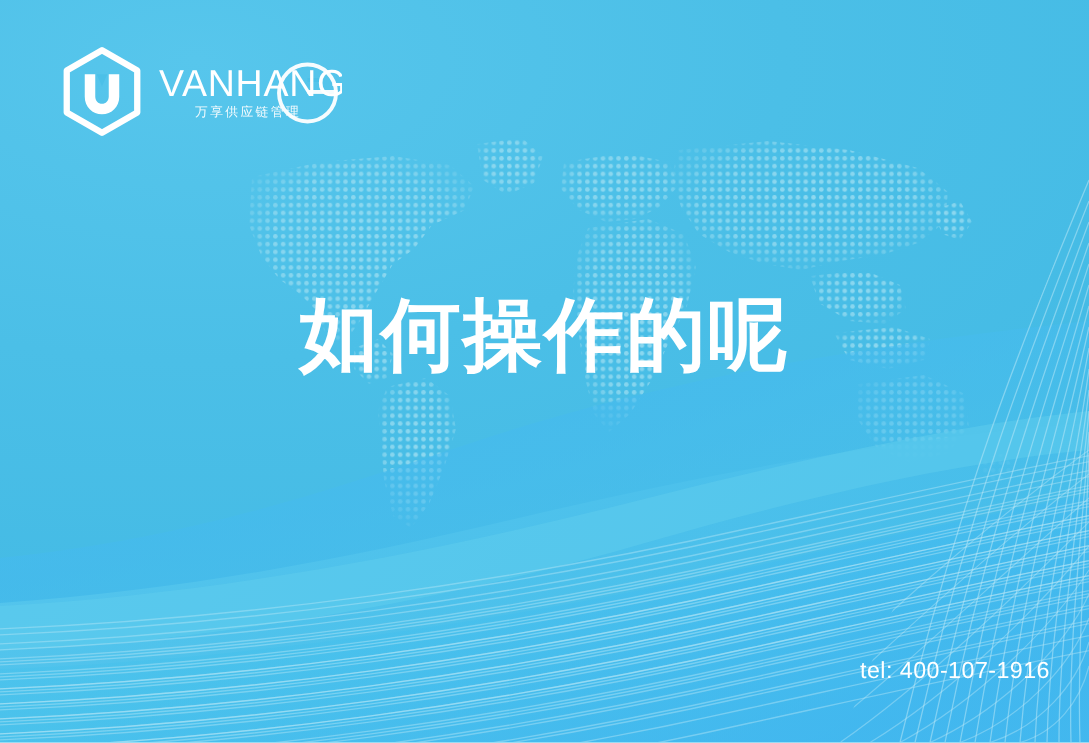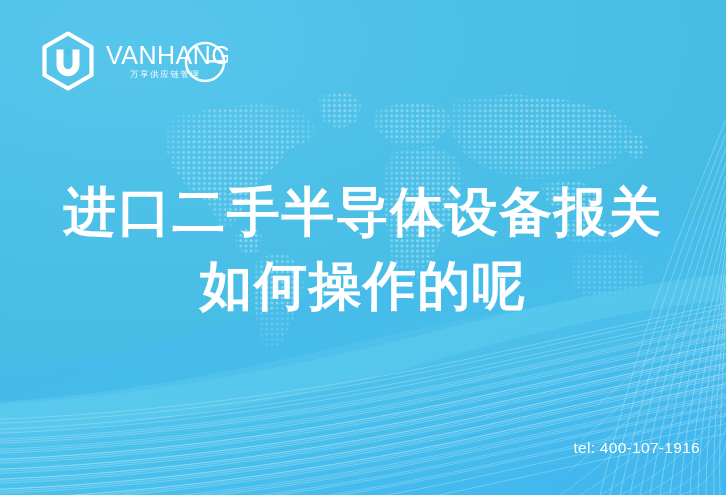--- a/index.html
+++ b/index.html
@@ -267,19 +267,18 @@
         <circle cx="99" cy="32" r="19" fill="none" stroke="#ffffff" stroke-width="2.6" opacity="0.95"></circle>
         <rect x="99" y="30" width="20" height="2.6" fill="#ffffff" opacity="0.95"></rect>
         <rect x="99" y="22" width="8" height="2.6" fill="#4cc0e8"></rect>
         <text x="0" y="34" font-family="Liberation Sans, DejaVu Sans, sans-serif" font-size="25" font-weight="400" letter-spacing="0.5" fill="#ffffff">VANHANG</text>
         <text x="24" y="47" font-family="Liberation Sans, DejaVu Sans, sans-serif" font-size="8.5" letter-spacing="1.6" fill="#ffffff" opacity="0.95">万享供应链管理</text>
       </svg>
     </div>
   </div>
 
   <div class="headline">
-    <span class="line line1">进口二手半导体设备报关</span>
     <span class="line line2">如何操作的呢</span>
   </div>
 
   <div class="phone">tel: 400-107-1916</div>
 
 </div>
 
 </body></html>

